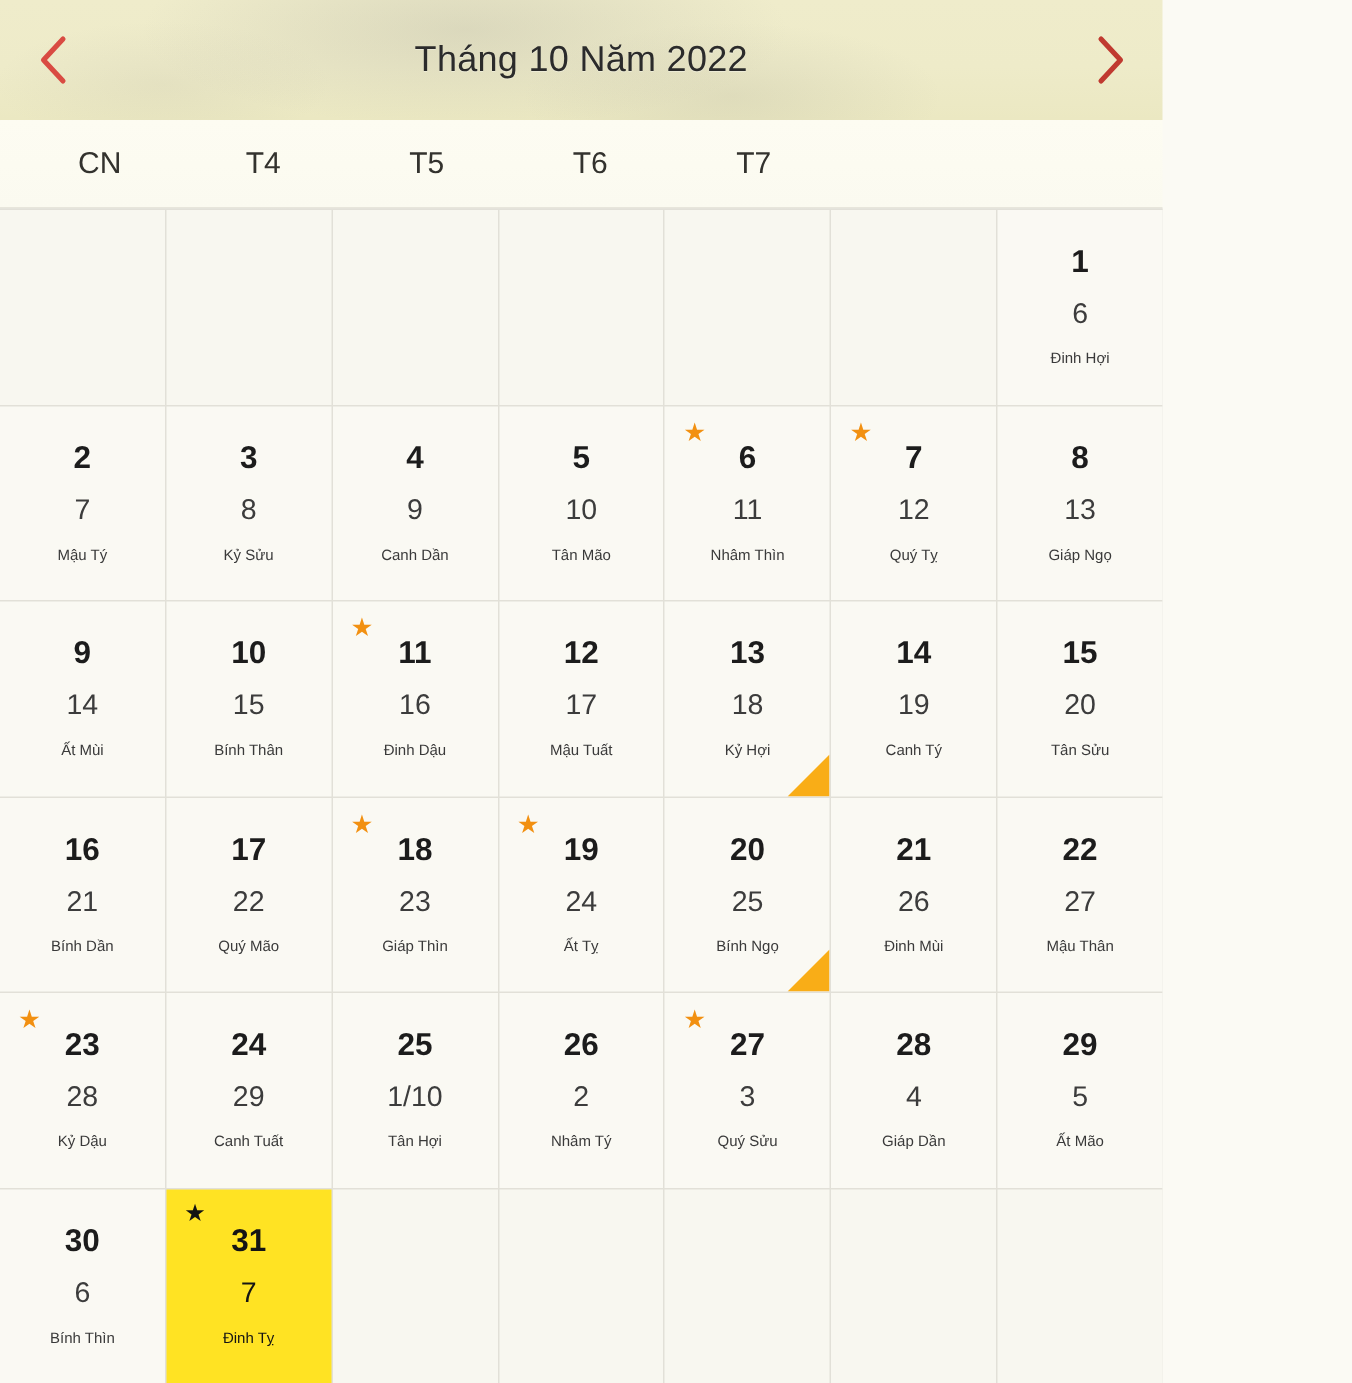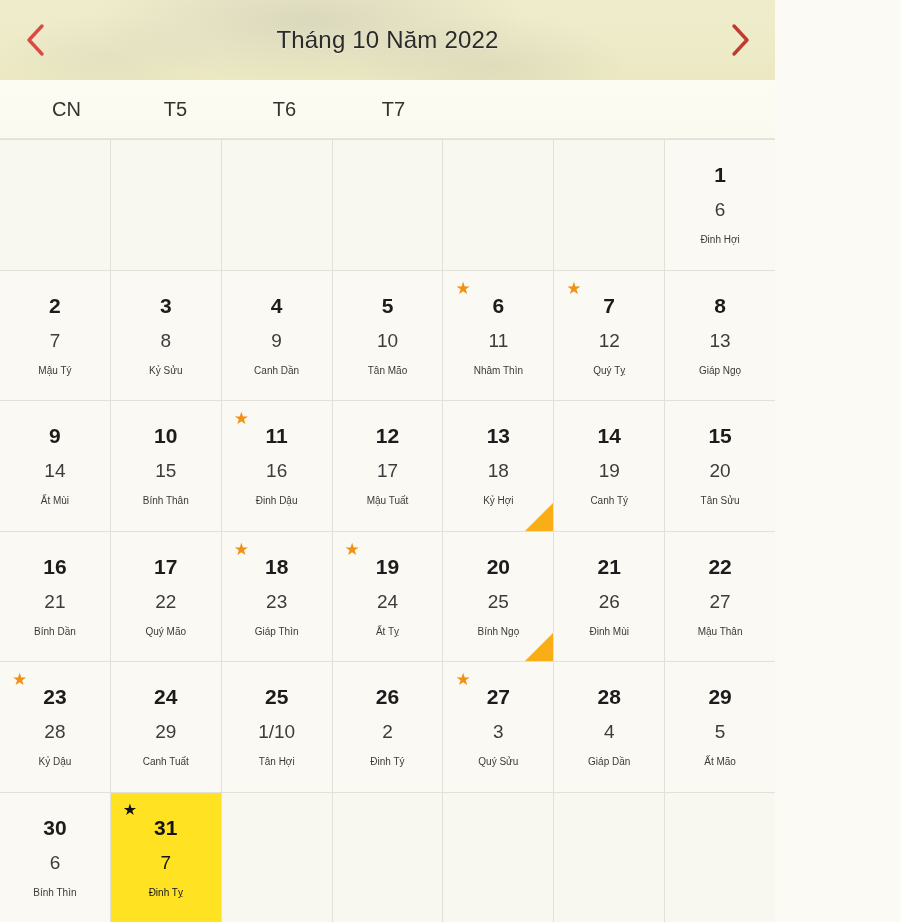--- a/index.html
+++ b/index.html
@@ -121,20 +121,21 @@
     <div class="hdr-title">Tháng 10 Năm 2022</div>
     <button class="nav">
       <svg class="chev" width="26" height="38" viewBox="0 0 26 38">
         <polyline points="7,5 20,19 7,33" fill="none" stroke="#c03a30" stroke-width="3.4" stroke-linecap="round" stroke-linejoin="round"></polyline>
       </svg>
     </button>
   </div>
 
   <div class="wk" id="weekday-row">
       <div>CN</div>
+      <div>T4</div>
       <div>T5</div>
       <div>T6</div>
       <div>T7</div>
     </div>
 
   <div class="grid" id="day-grid">
       <div class="cell blank"></div>
       <div class="cell blank"></div>
       <div class="cell blank"></div>
       <div class="cell blank"></div>
@@ -269,21 +270,21 @@
         <div class="d-can">Canh Tuất</div>
       </div>
       <div class="cell">
         <div class="d-sol">25</div>
         <div class="d-lun">1/10</div>
         <div class="d-can">Tân Hợi</div>
       </div>
       <div class="cell">
         <div class="d-sol">26</div>
         <div class="d-lun">2</div>
-        <div class="d-can">Đinh Tý</div>
+        <div class="d-can">Nhâm Tý</div>
       </div>
       <div class="cell">
         <span class="star">★</span>
         <div class="d-sol">27</div>
         <div class="d-lun">3</div>
         <div class="d-can">Quý Sửu</div>
       </div>
       <div class="cell">
         <div class="d-sol">28</div>
         <div class="d-lun">4</div>

